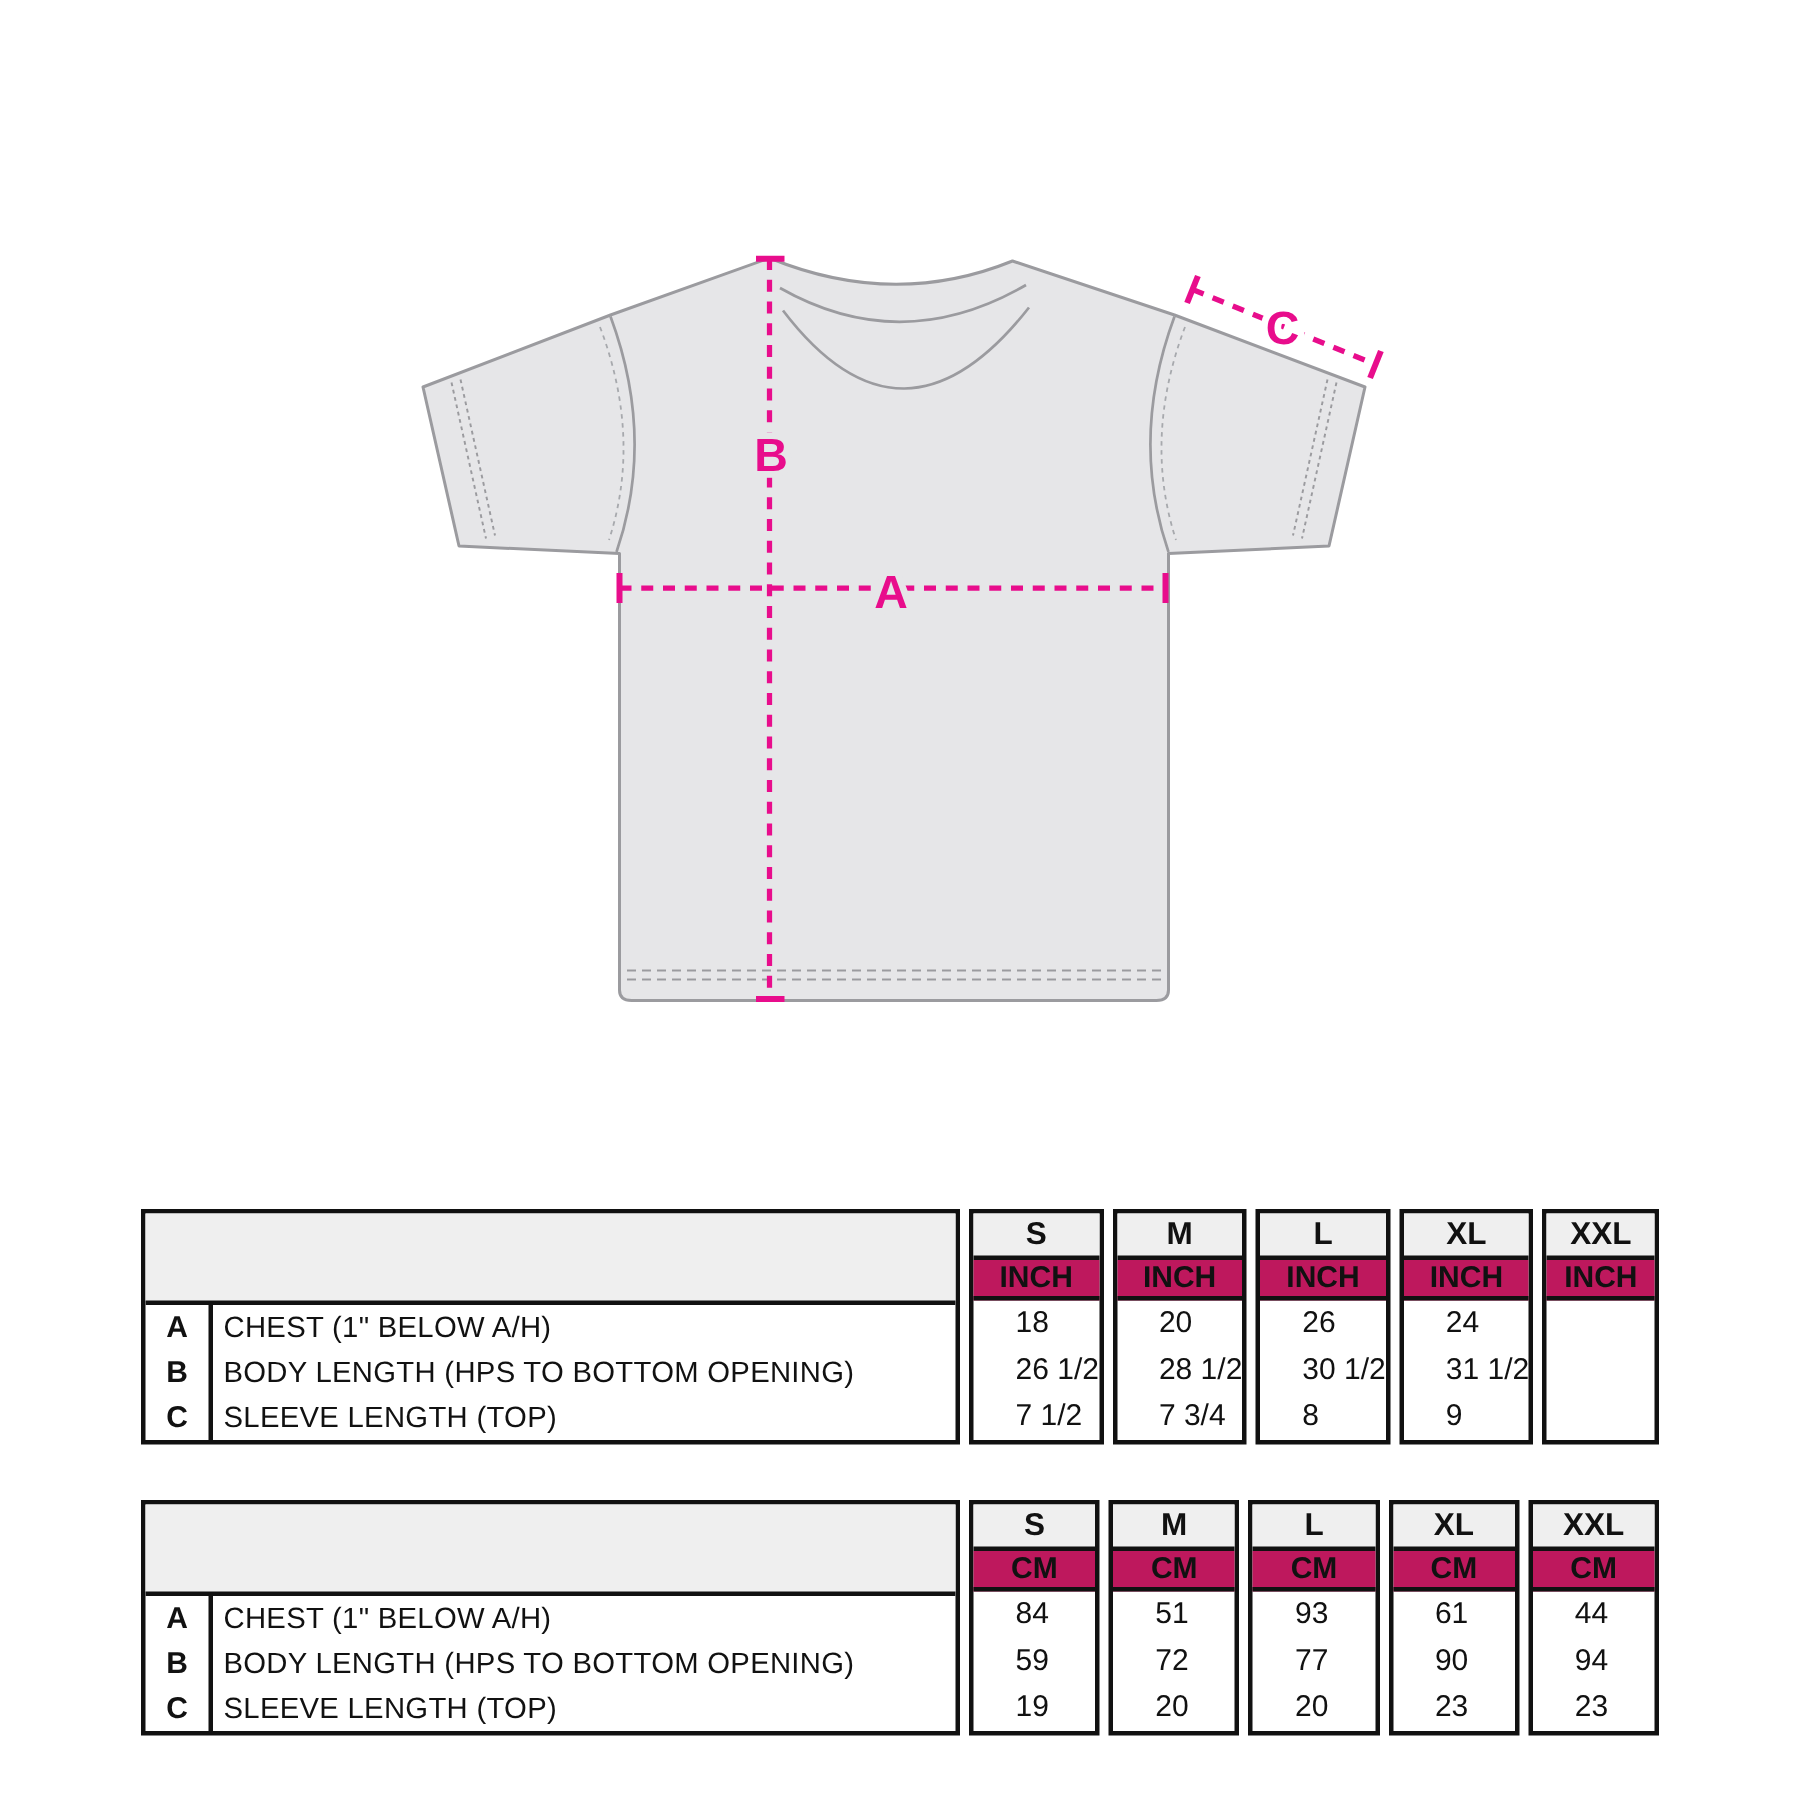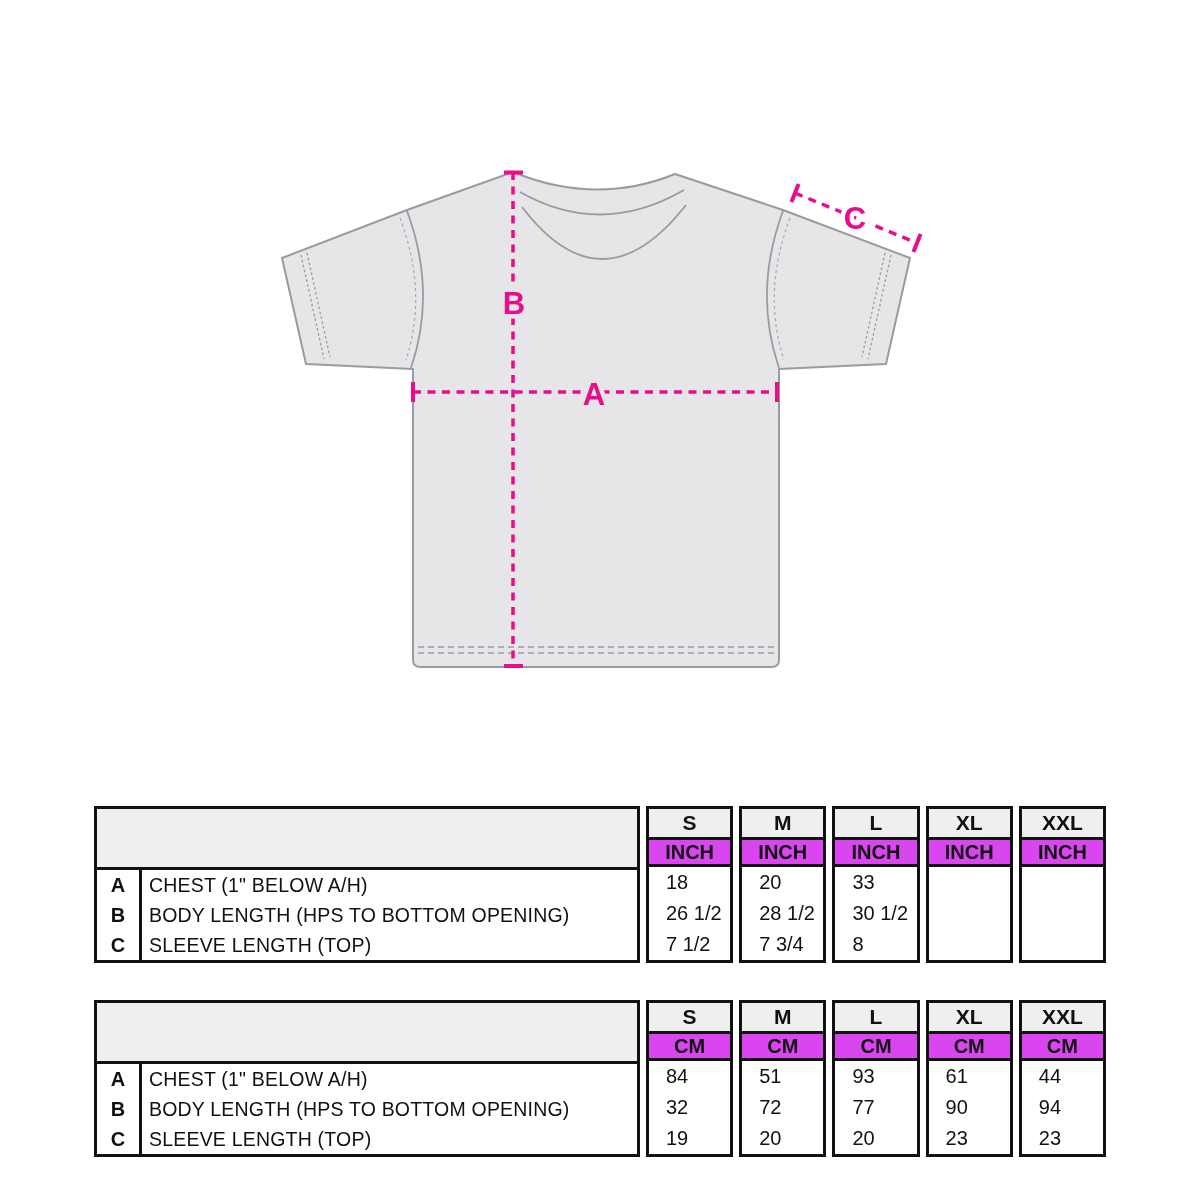--- a/index.html
+++ b/index.html
@@ -31,24 +31,24 @@
 
   .size-col {
     flex:1 1 0; border:3px solid #111; background:#fff;
     display:flex; flex-direction:column;
   }
   .size-head {
     flex:0 0 31px; background:#efefef; border-bottom:3px solid #111;
     display:flex; align-items:center; justify-content:center; font-weight:700; font-size:21px;
   }
   .unit-head {
-    flex:0 0 27px; background:#d946ef; border-bottom:3px solid #111;
+    flex:0 0 27px; background:#be185d; border-bottom:3px solid #111;
     display:flex; align-items:center; justify-content:center; font-weight:700; font-size:20px;
   }
-  .col-body { flex:1; display:flex; flex-direction:column; padding-left:17px; }
+  .col-body { flex:1; display:flex; flex-direction:column; padding-left:28px; }
   .val { flex:1; display:flex; align-items:center; font-size:20px; white-space:nowrap; }
 
   .measure-label {
     font-family:"Liberation Sans", sans-serif; font-weight:700; font-size:31px;
     text-anchor:middle; paint-order:stroke; stroke-linejoin:round;
   }
 </style>
 </head>
 <body>
 
@@ -148,29 +148,34 @@
         <div class="val">20</div>
         <div class="val">28 1/2</div>
         <div class="val">7 3/4</div>
       </div>
     </div>
 
     <div class="size-col">
       <div class="size-head">L</div>
       <div class="unit-head">INCH</div>
       <div class="col-body">
-        <div class="val">33</div>
+        <div class="val">26</div>
         <div class="val">30 1/2</div>
         <div class="val">8</div>
       </div>
     </div>
 
     <div class="size-col">
       <div class="size-head">XL</div>
       <div class="unit-head">INCH</div>
+      <div class="col-body">
+        <div class="val">24</div>
+        <div class="val">31 1/2</div>
+        <div class="val">9</div>
+      </div>
     </div>
 
     <div class="size-col">
       <div class="size-head">XXL</div>
       <div class="unit-head">INCH</div>
     </div>
   </div>
 
   <div class="size-table" id="table-cm">
     <div class="left-block">
@@ -187,21 +192,21 @@
           <div class="name">SLEEVE LENGTH (TOP)</div>
         </div>
       </div>
     </div>
 
     <div class="size-col">
       <div class="size-head">S</div>
       <div class="unit-head">CM</div>
       <div class="col-body">
         <div class="val">84</div>
-        <div class="val">32</div>
+        <div class="val">59</div>
         <div class="val">19</div>
       </div>
     </div>
 
     <div class="size-col">
       <div class="size-head">M</div>
       <div class="unit-head">CM</div>
       <div class="col-body">
         <div class="val">51</div>
         <div class="val">72</div>

